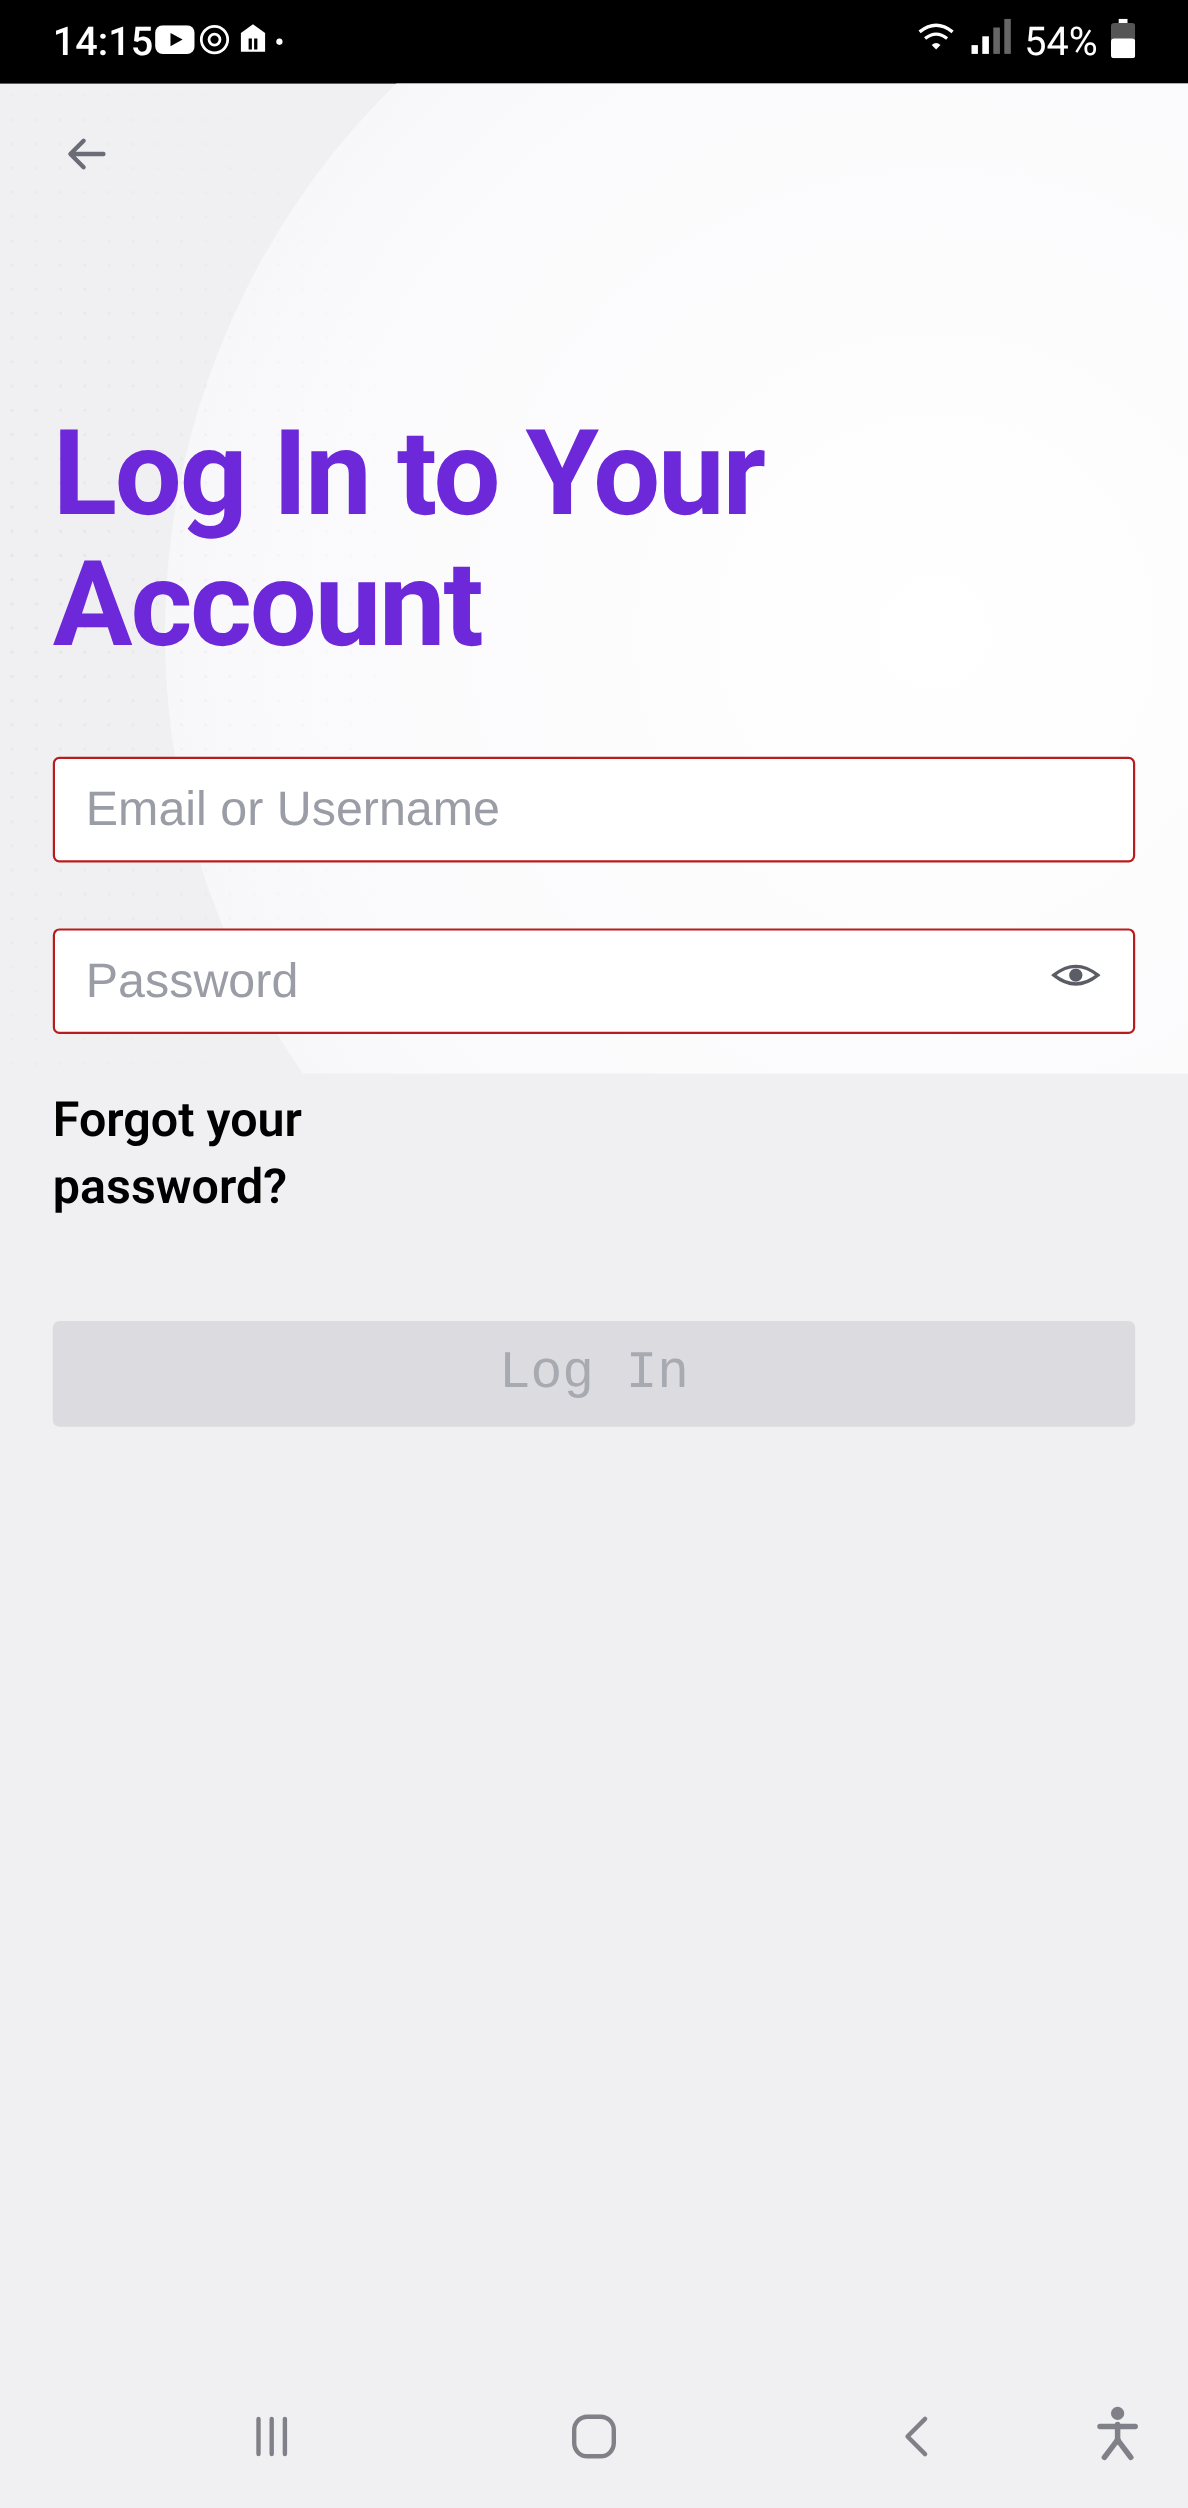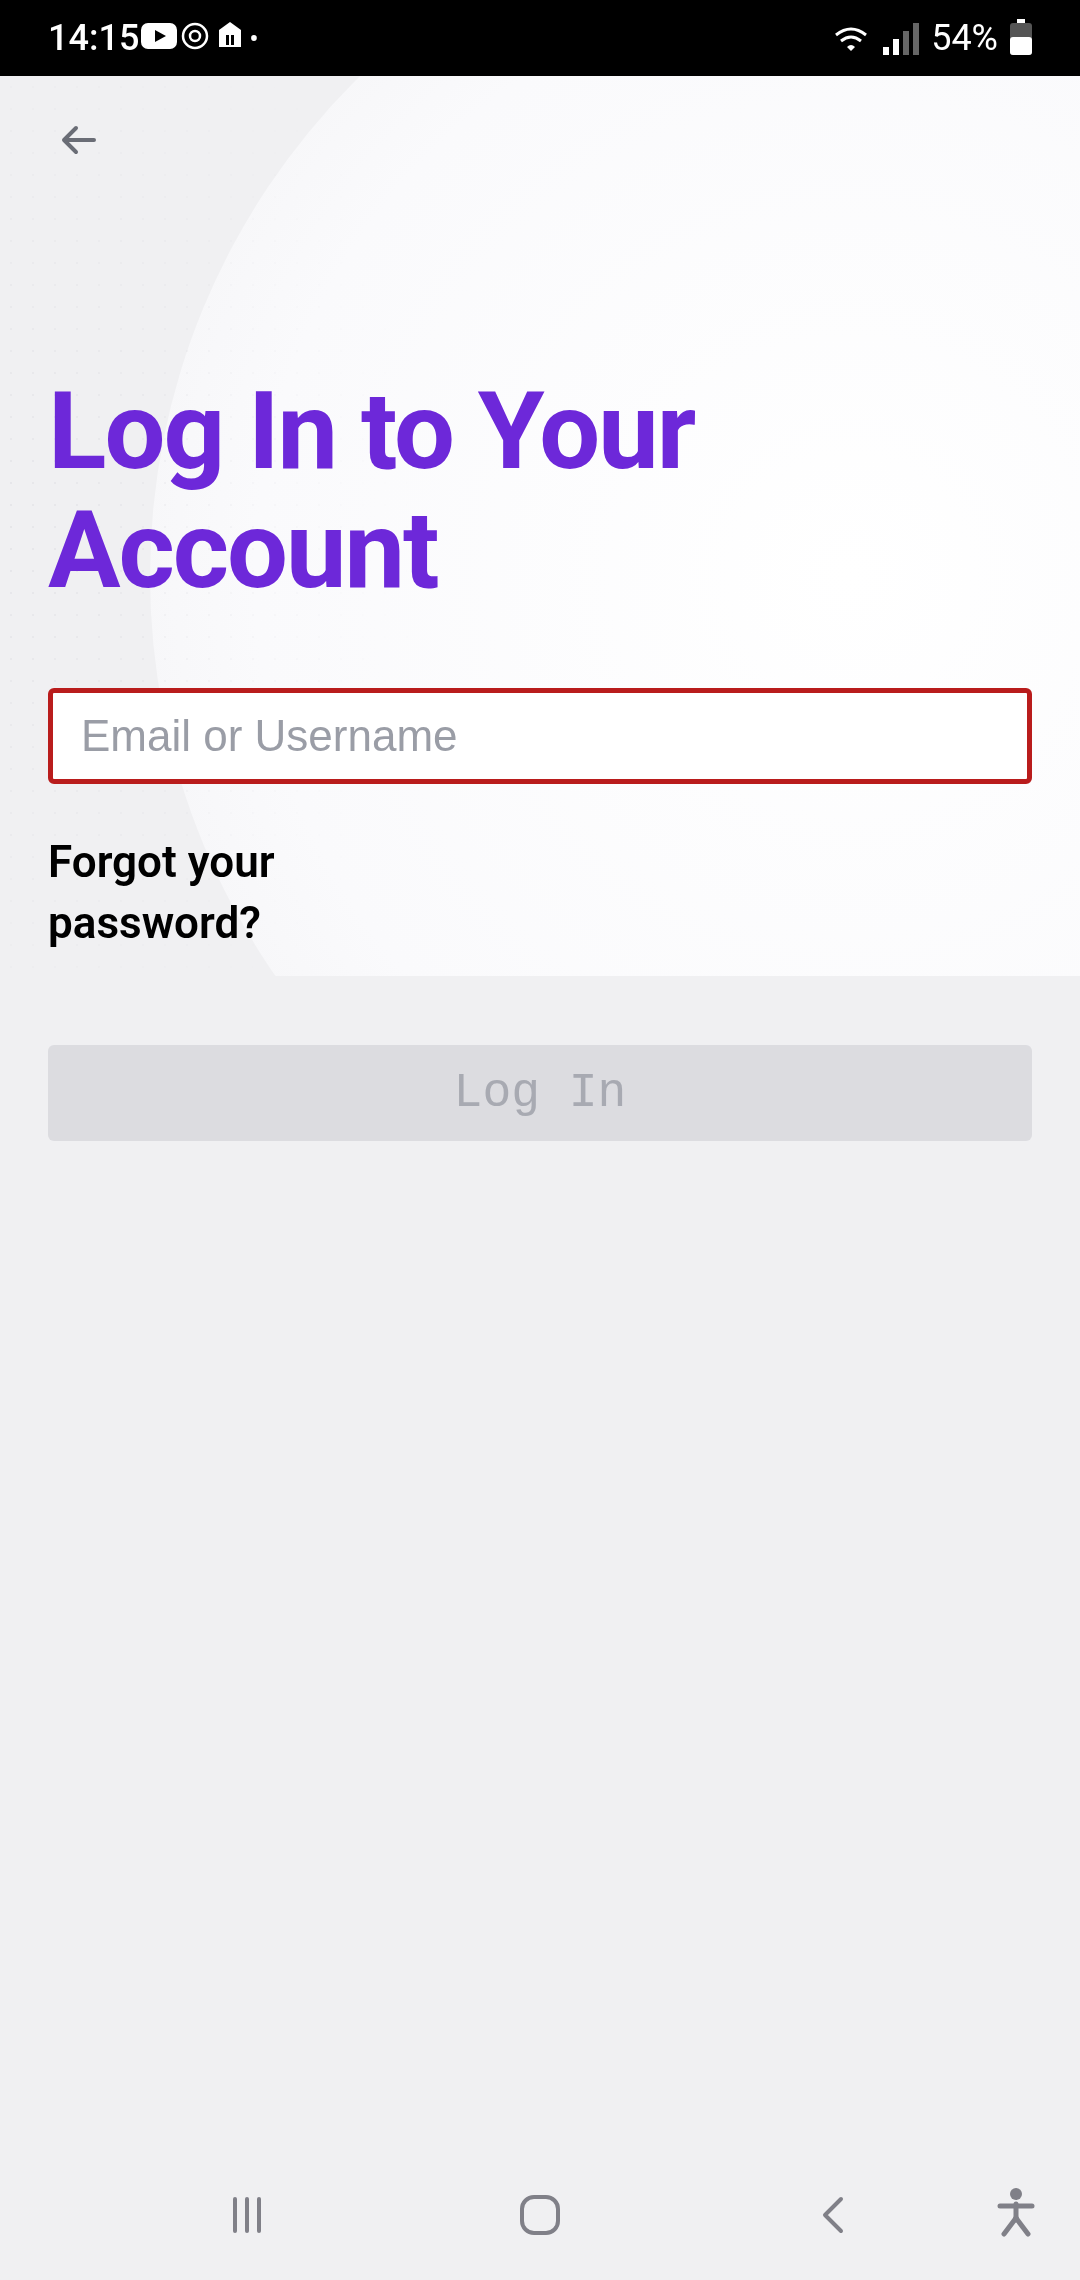--- a/index.html
+++ b/index.html
@@ -31,21 +31,21 @@
       display: flex;
       align-items: center;
       gap: 2px;
     }
     .status-time {
       font-size: 36px;
       font-weight: 500;
     }
     .status-right {
       display: flex;
-      align-items: flex-end;
+      align-items: flex-start;
       gap: 12px;
     }
     .battery-text {
       font-size: 36px;
       font-weight: 400;
     }
     
     
     .bg-decoration {
       position: absolute;
@@ -108,21 +108,21 @@
       margin-top: 54px;
       font-size: 46px;
       color: #8a8d96;
       font-weight: 400;
     }
     
     .input-field {
       margin-top: 78px;
       width: 100%;
       height: 96px;
-      border: 5px solid #b91c1c;
+      border: 2px solid #b91c1c;
       border-radius: 6px;
       background: #fff;
       padding: 0 28px;
       font-size: 44px;
       color: #3a3f4f;
       display: flex;
       align-items: center;
       position: relative;
     }
     .input-field.second {
@@ -270,20 +270,29 @@
     </svg>
   </div>
   
   <h1 class="page-title">Log In to Your Account</h1>
   
   
   <div class="input-field">
     <input type="text" placeholder="Email or Username" style="">
   </div>
   
+  <div class="input-field second">
+    <input type="password" placeholder="Password" style="">
+    <span class="eye-button">
+      <svg width="48" height="48" viewBox="0 0 48 48">
+        <path d="M4 24 Q24 8 44 24 Q24 40 4 24 Z" fill="none" stroke="#5a5d66" stroke-width="3"></path>
+        <circle cx="24" cy="24" r="6" fill="#5a5d66"></circle>
+      </svg>
+    </span>
+  </div>
   
   <a class="forgot-link">
     <span style="display:inline-block; max-width:420px;">Forgot your password?</span>
   </a>
   
   <button class="login-button">
     <span>Log In</span>
   </button>
 </div>
 

